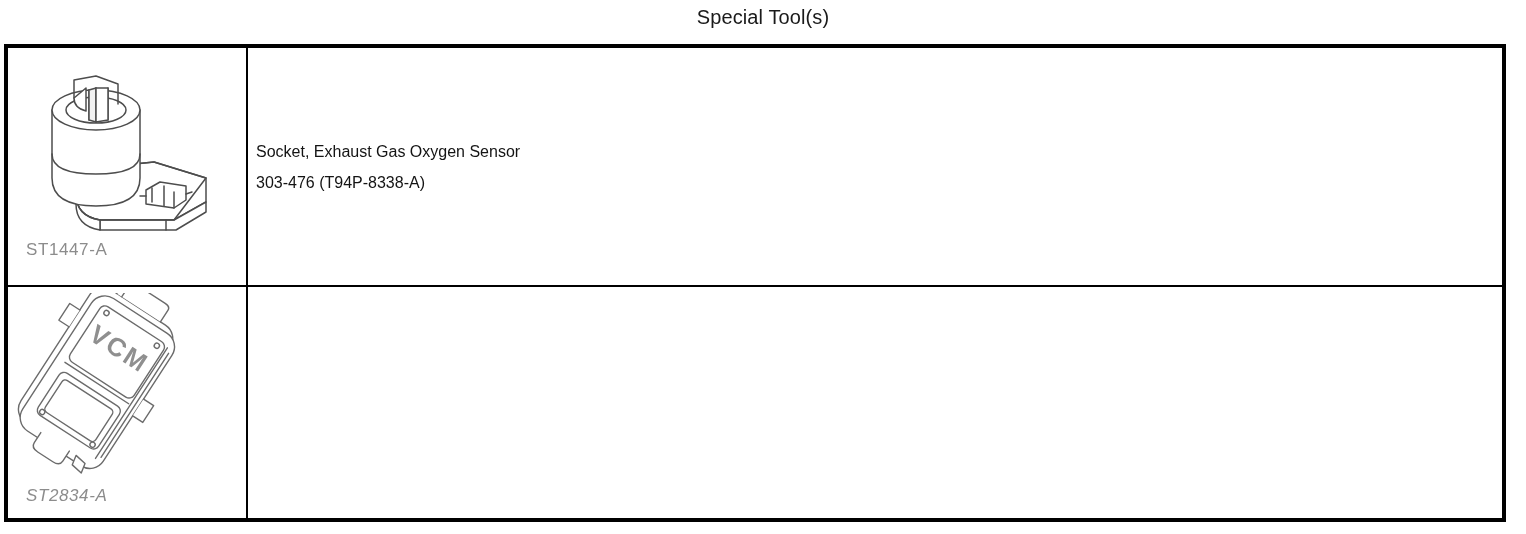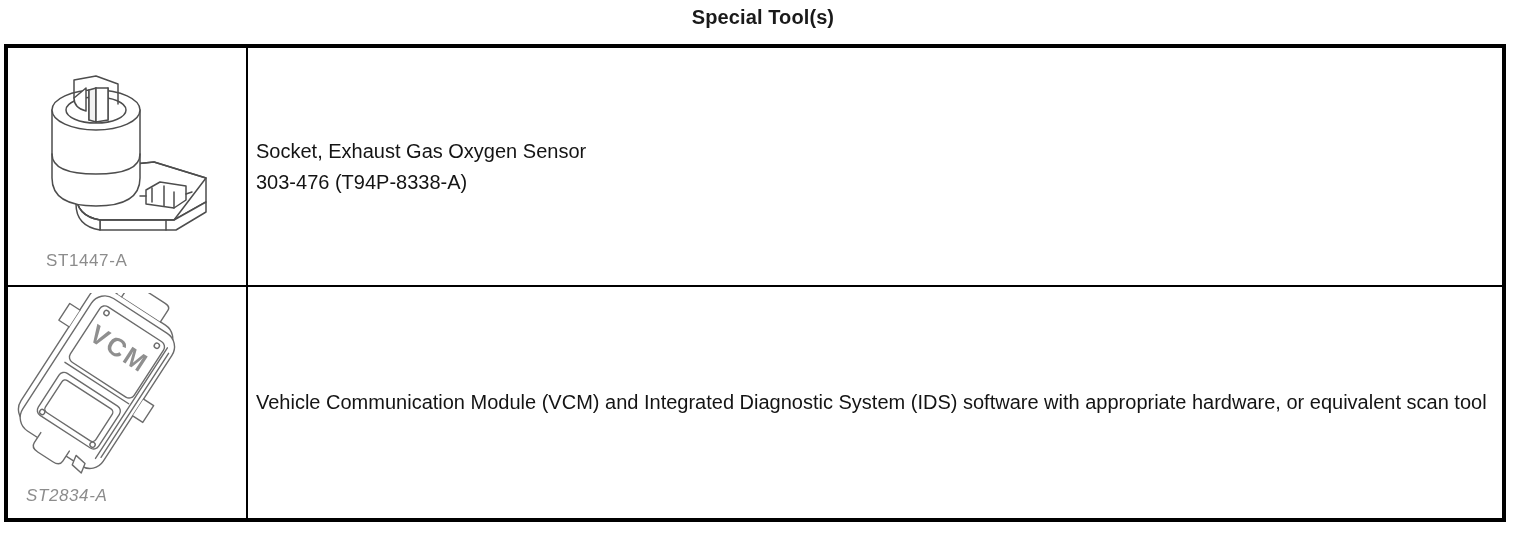--- a/index.html
+++ b/index.html
@@ -21,21 +21,20 @@
     position: absolute;
     left: 0;
     top: 4px;
     width: 1526px;
     text-align: center;
     font-size: 20px;
     line-height: 26px;
     color: #1a1a1a;
     letter-spacing: 0.1px;
     white-space: nowrap;
-    font-weight: bold;
   }
 
   #tools-table {
     position: absolute;
     left: 4px;
     top: 44px;
     width: 1502px;
     height: 478px;
     box-sizing: border-box;
     border: 4px solid #000000;
@@ -66,21 +65,21 @@
     position: relative;
     flex: 1 1 auto;
     box-sizing: border-box;
     display: flex;
     flex-direction: column;
     justify-content: center;
     padding-left: 8px;
   }
 
   .tool-desc-line {
-    font-size: 20px;
+    font-size: 16px;
     line-height: 31px;
     color: #141414;
     white-space: nowrap;
   }
   #tool-row-1 .tool-desc-line { white-space: normal; }
 
   .tool-figure {
     position: absolute;
   }
   #tool-figure-0 { left: 26px; top: 18px; }
@@ -88,21 +87,21 @@
 
   .tool-code {
     position: absolute;
     left: 18px;
     font-size: 17px;
     line-height: 20px;
     color: #8c8c8c;
     letter-spacing: 0.6px;
     white-space: nowrap;
   }
-  #tool-code-0 { bottom: 14px; margin-left: 20px; }
+  #tool-code-0 { bottom: 25px; }
   #tool-code-1 { bottom: 12px; font-style: italic; }
 </style>
 </head>
 <body>
 
 <div id="page-title">Special Tool(s)</div>
 
 <div id="tools-table">
 
   <div class="tool-row" id="tool-row-0">
@@ -201,19 +200,16 @@
               <path d="M122 36 L122 168"></path>
               <path d="M126 40 L126 164"></path>
             </g>
           </g>
         </svg>
       </div>
 
       <div class="tool-code" id="tool-code-1">ST2834-A</div>
     </div>
 
-    <div class="tool-desc-cell">
-      <div class="tool-desc-line">Vehicle Communication Module (VCM) and Integrated Diagnostic System (IDS) software with appropriate hardware, or equivalent scan tool</div>
-    </div>
 
   </div>
 
 </div>
 
 </body></html>

